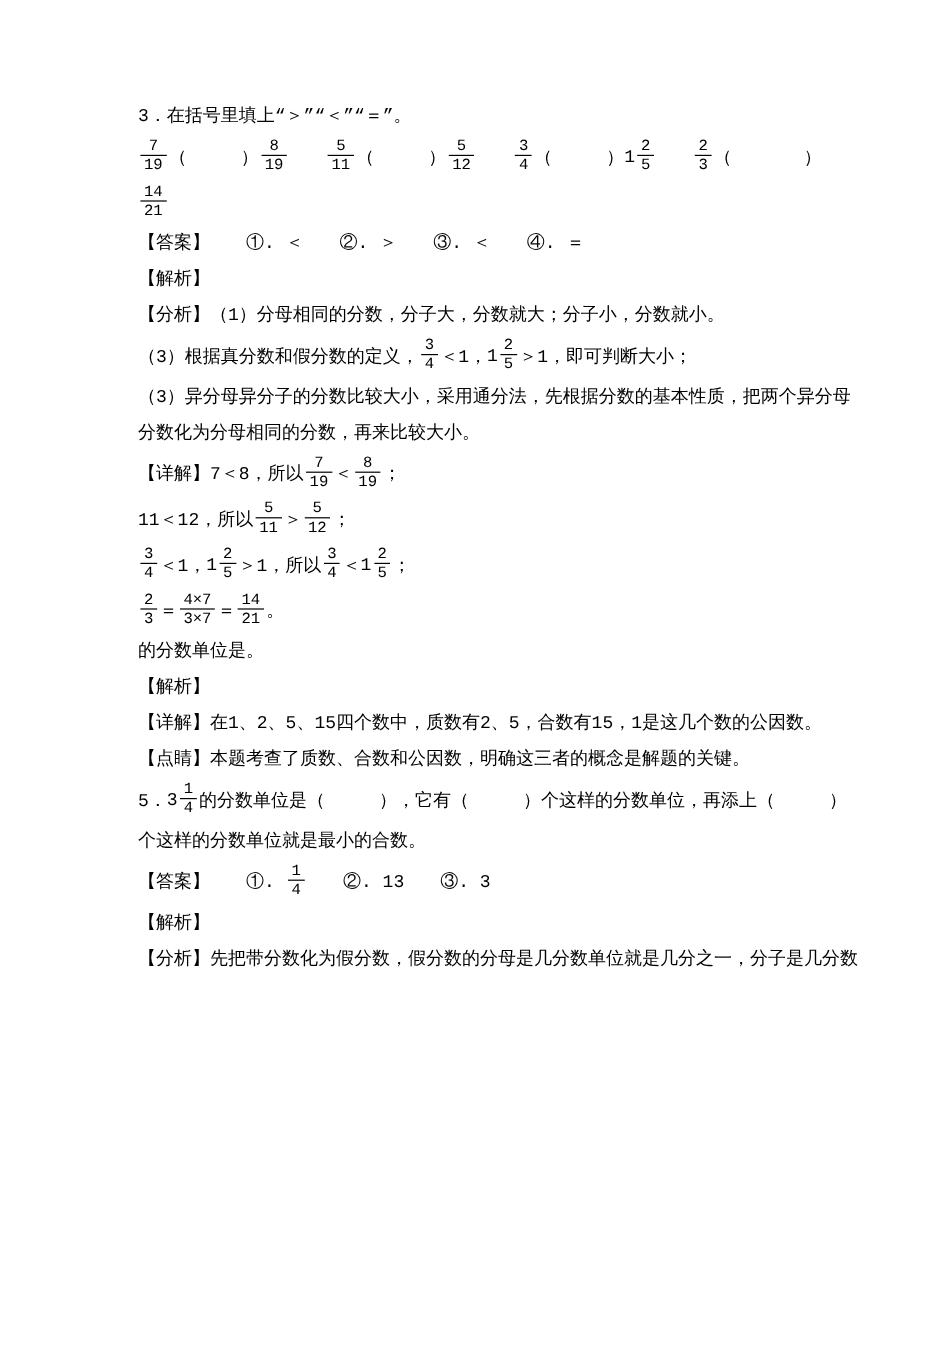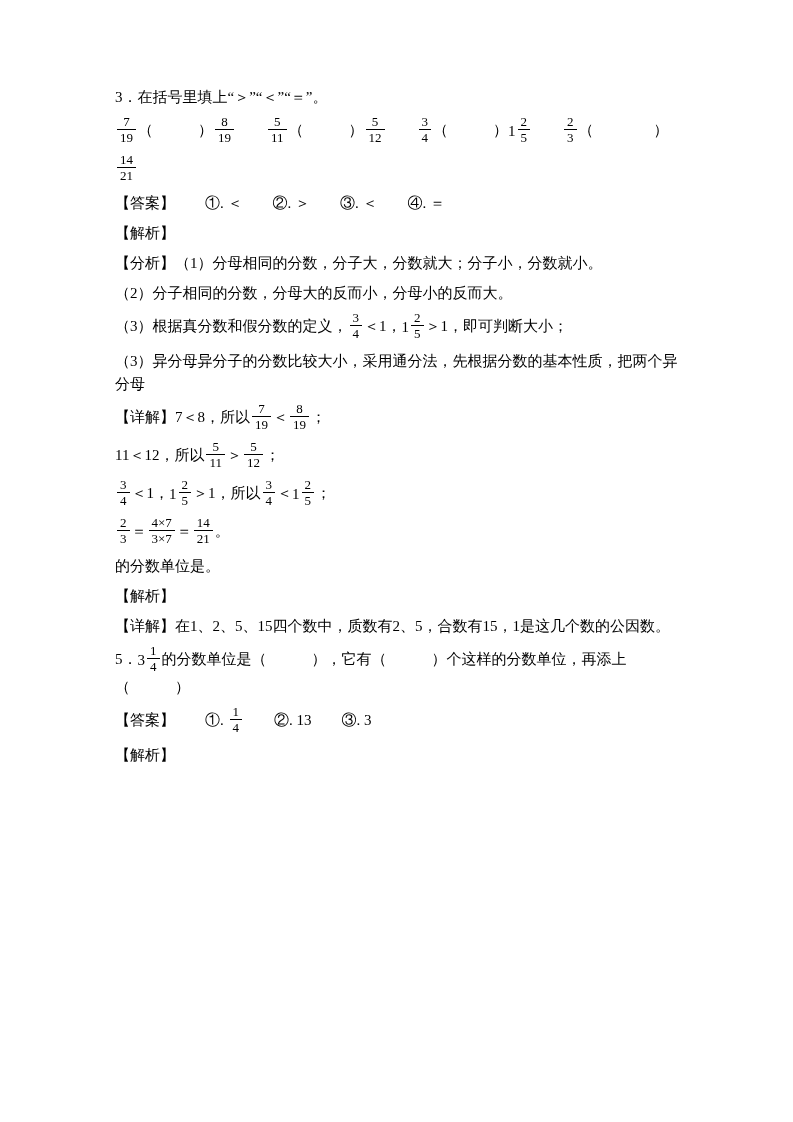--- a/index.html
+++ b/index.html
@@ -6,21 +6,22 @@
   html, body { margin: 0; padding: 0; }
   body {
     width: 793px;
     height: 1122px;
     background: #ffffff;
     color: #000000;
     font-family: "Liberation Serif", "DejaVu Serif", serif;
     overflow: hidden;
   }
   .page {
-    padding: 86px 108px 0 115px;
+    padding: 86px 62px 0 115px;
+    font-family: Liberation Mono, monospace;
   }
   .para {
     margin: 0 0 7px 0;
     font-size: 15px;
     line-height: 23px;
     white-space: pre-wrap;
   }
   .frac {
     display: inline-flex;
     flex-direction: column;
@@ -45,29 +46,32 @@
 <body>
 
 <div class="page">
 
   <div class="para">3．在括号里填上“＞”“＜”“＝”。</div>
   <div class="para"><span class="frac"><span class="fnum">7</span><span class="fden">19</span></span>（　　　）<span class="frac"><span class="fnum">8</span><span class="fden">19</span></span>　　<span class="frac"><span class="fnum">5</span><span class="fden">11</span></span>（　　　）<span class="frac"><span class="fnum">5</span><span class="fden">12</span></span>　　<span class="frac"><span class="fnum">3</span><span class="fden">4</span></span>（　　　）<span class="mixed"><span class="whole">1</span><span class="frac"><span class="fnum">2</span><span class="fden">5</span></span></span>　　<span class="frac"><span class="fnum">2</span><span class="fden">3</span></span>（　　　　）</div>
   <div class="para"><span class="frac"><span class="fnum">14</span><span class="fden">21</span></span></div>
   <div class="para">【答案】　　①. ＜　　②. ＞　　③. ＜　　④. ＝</div>
   <div class="para">【解析】</div>
   <div class="para">【分析】（1）分母相同的分数，分子大，分数就大；分子小，分数就小。</div>
-  <div class="para">（2）分子相同的分数，分母大的反而小，分母小的反而大。</div>
   <div class="para">（3）根据真分数和假分数的定义，<span class="frac"><span class="fnum">3</span><span class="fden">4</span></span>＜1，<span class="mixed"><span class="whole">1</span><span class="frac"><span class="fnum">2</span><span class="fden">5</span></span></span>＞1，即可判断大小；</div>
   <div class="para">（3）异分母异分子的分数比较大小，采用通分法，先根据分数的基本性质，把两个异分母</div>
+  <div class="para">分数化为分母相同的分数，再来比较大小。</div>
   <div class="para">【详解】7＜8，所以<span class="frac"><span class="fnum">7</span><span class="fden">19</span></span>＜<span class="frac"><span class="fnum">8</span><span class="fden">19</span></span>；</div>
   <div class="para">11＜12，所以<span class="frac"><span class="fnum">5</span><span class="fden">11</span></span>＞<span class="frac"><span class="fnum">5</span><span class="fden">12</span></span>；</div>
   <div class="para"><span class="frac"><span class="fnum">3</span><span class="fden">4</span></span>＜1，<span class="mixed"><span class="whole">1</span><span class="frac"><span class="fnum">2</span><span class="fden">5</span></span></span>＞1，所以<span class="frac"><span class="fnum">3</span><span class="fden">4</span></span>＜<span class="mixed"><span class="whole">1</span><span class="frac"><span class="fnum">2</span><span class="fden">5</span></span></span>；</div>
   <div class="para"><span class="frac"><span class="fnum">2</span><span class="fden">3</span></span>＝<span class="frac"><span class="fnum">4×7</span><span class="fden">3×7</span></span>＝<span class="frac"><span class="fnum">14</span><span class="fden">21</span></span>。</div>
 
   <div class="para">的分数单位是。</div>
   <div class="para">【解析】</div>
   <div class="para">【详解】在1、2、5、15四个数中，质数有2、5，合数有15，1是这几个数的公因数。</div>
+  <div class="para">【点睛】本题考查了质数、合数和公因数，明确这三者的概念是解题的关键。</div>
 
   <div class="para">5．<span class="mixed"><span class="whole">3</span><span class="frac"><span class="fnum">1</span><span class="fden">4</span></span></span>的分数单位是（　　　），它有（　　　）个这样的分数单位，再添上（　　　）</div>
+  <div class="para">个这样的分数单位就是最小的合数。</div>
   <div class="para">【答案】　　①. <span class="frac"><span class="fnum">1</span><span class="fden">4</span></span>　　②. 13　　③. 3</div>
   <div class="para">【解析】</div>
+  <div class="para">【分析】先把带分数化为假分数，假分数的分母是几分数单位就是几分之一，分子是几分数</div>
 
 </div>
 
 </body></html>

